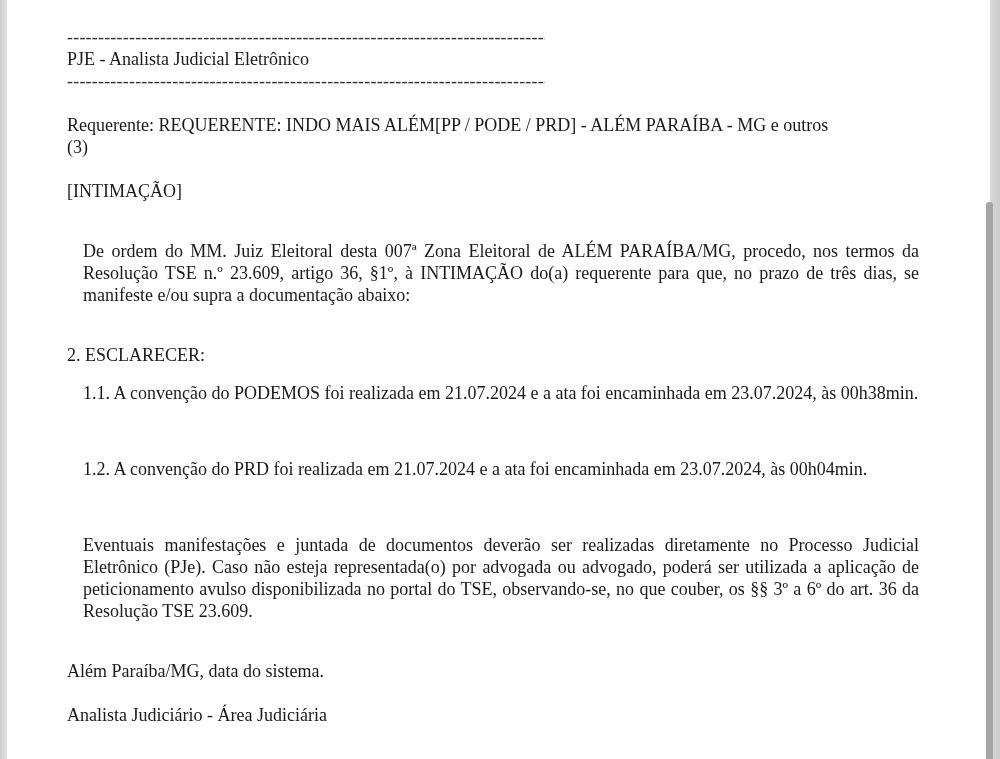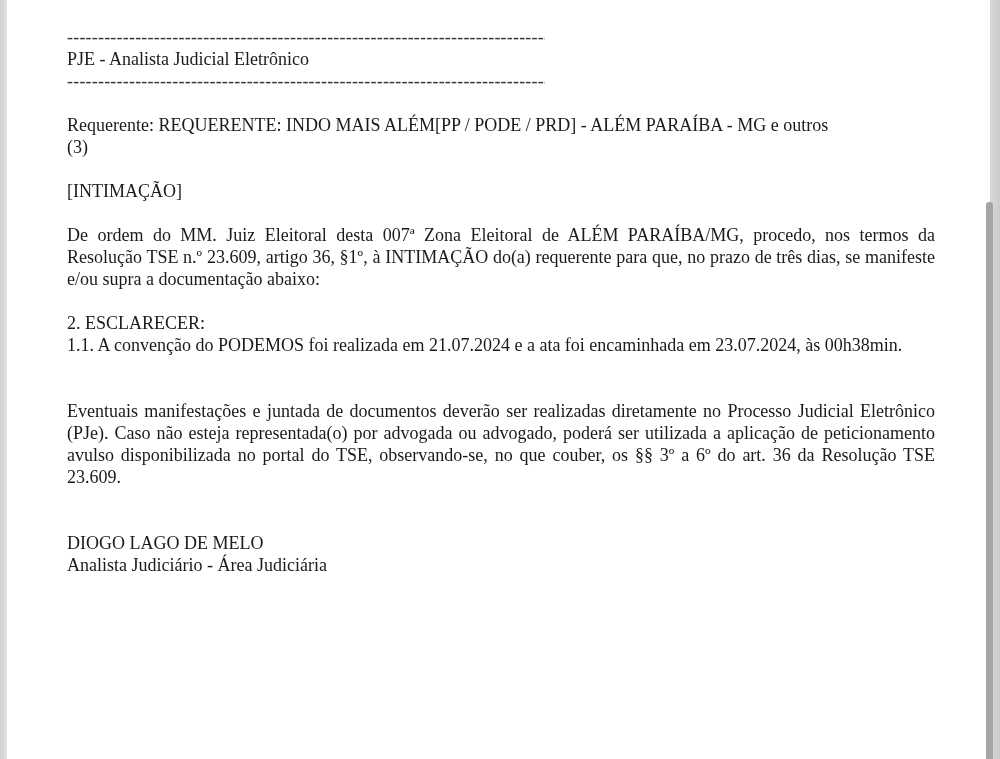--- a/index.html
+++ b/index.html
@@ -22,21 +22,21 @@
     background:#a5a5a5; border-radius:3px 3px 0 0;
   }
   .page {
     position:absolute; left:67px; top:26px; width:868px;
     font-size:18px; line-height:22px;
   }
   .rule { letter-spacing:0.2px; white-space:nowrap; overflow:hidden; width:478px; color:#333; }
   .line { white-space:nowrap; }
   .gap { height:22px; }
   .justify { text-align:justify; text-align-last:auto; }
-  p { margin:0; }
+  p { margin:16px; }
 </style>
 </head>
 <body>
 
 <div class="left-edge"></div>
 <div class="right-edge"></div>
 <div class="scrollbar-thumb"></div>
 
 <div class="page">
   <div class="rule">--------------------------------------------------------------------------------</div>
@@ -51,22 +51,23 @@
   <div class="line">[INTIMAÇÃO]</div>
 
   <div class="gap"></div>
   <p class="justify">De ordem do MM. Juiz Eleitoral desta 007ª Zona Eleitoral de ALÉM PARAÍBA/MG, procedo, nos termos da Resolução TSE n.º 23.609, artigo 36, §1º, à INTIMAÇÃO do(a) requerente para que, no prazo de três dias, se manifeste e/ou supra a documentação abaixo:</p>
 
   <div class="gap"></div>
   <div class="line">2. ESCLARECER:</div>
   <p class="justify">1.1. A convenção do PODEMOS foi realizada em 21.07.2024 e a ata foi encaminhada em 23.07.2024, às 00h38min.</p>
 
   <div class="gap"></div>
+  <p class="justify">1.2. A convenção do PRD foi realizada em 21.07.2024 e a ata foi encaminhada em 23.07.2024, às 00h04min.</p>
 
   <div class="gap"></div>
   <p class="justify">Eventuais manifestações e juntada de documentos deverão ser realizadas diretamente no Processo Judicial Eletrônico (PJe). Caso não esteja representada(o) por advogada ou advogado, poderá ser utilizada a aplicação de peticionamento avulso disponibilizada no portal do TSE, observando-se, no que couber, os §§ 3º a 6º do art. 36 da Resolução TSE 23.609.</p>
 
   <div class="gap"></div>
+  <div class="line">Além Paraíba/MG, data do sistema.</div>
 
   <div class="gap"></div>
-  <div class="line">DIOGO LAGO DE MELO</div>
   <div class="line">Analista Judiciário - Área Judiciária</div>
 </div>
 
 </body></html>

